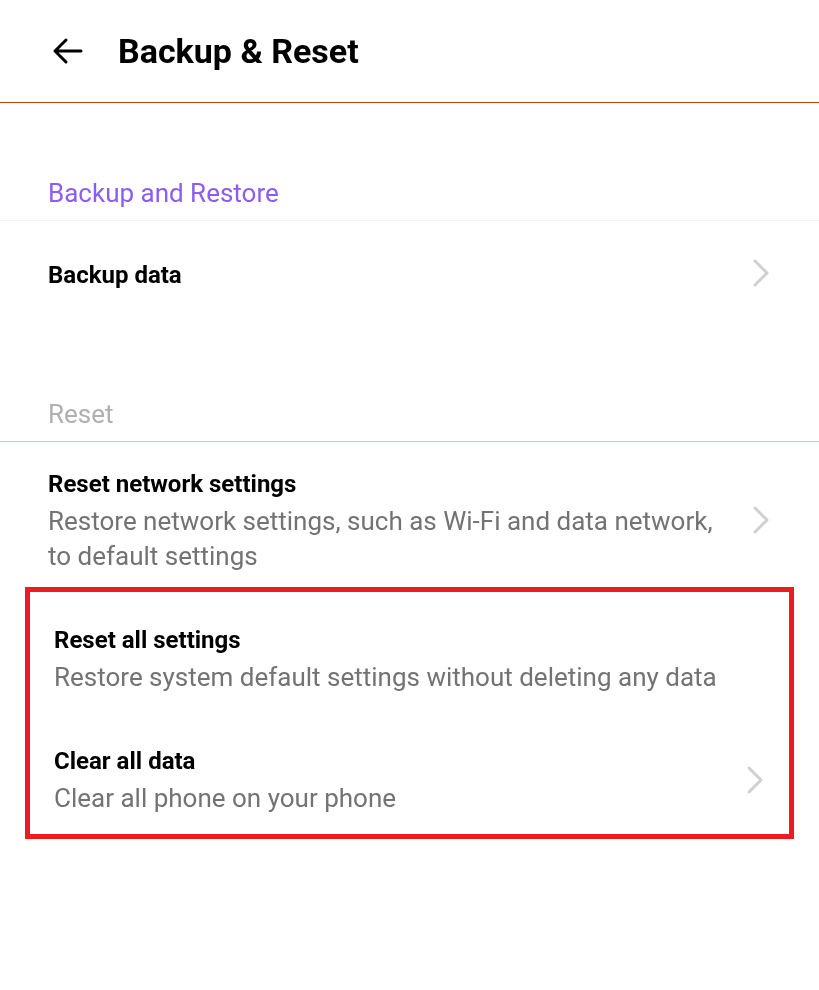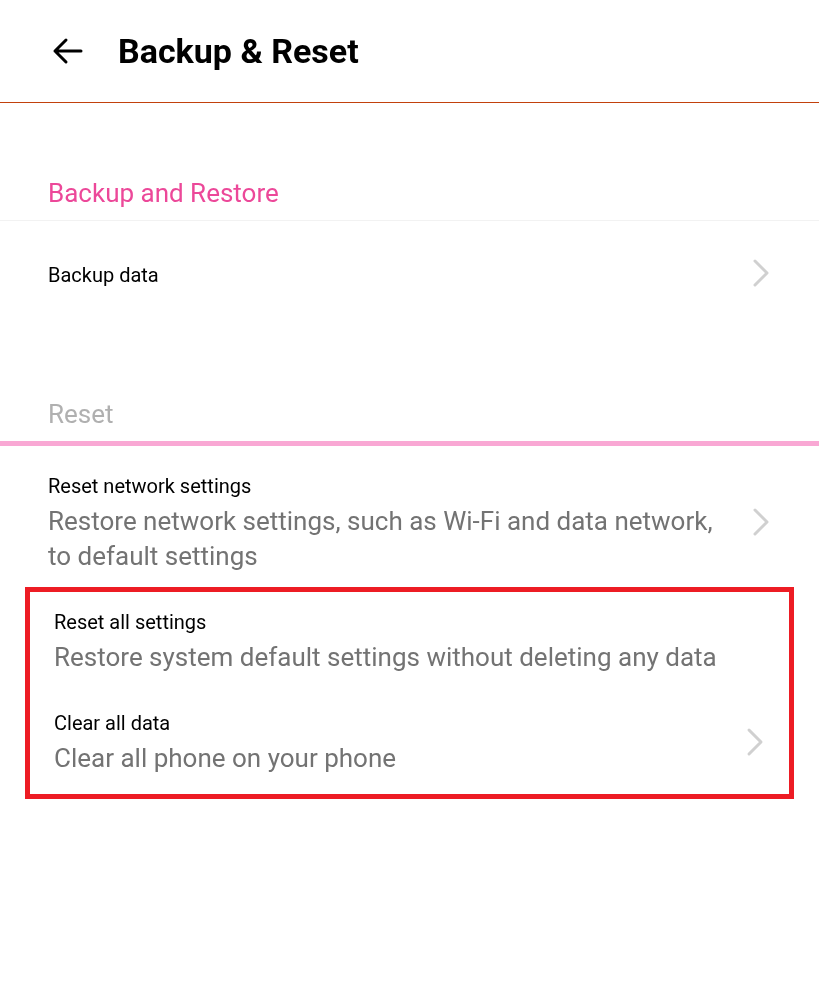--- a/index.html
+++ b/index.html
@@ -32,42 +32,42 @@
       font-size: 34px;
       font-weight: 700;
       color: #000;
     }
     .content {
       padding: 0 0 0 0;
     }
     .section-header {
       padding: 75px 48px 12px 48px;
       font-size: 26px;
-      color: #ec4899;
+      color: #8b5cf6;
       font-weight: 400;
       border-bottom: 1px solid #f2f2f2;
       display: flex;
       align-items: center;
     }
     .section-header-text {
       white-space: nowrap;
     }
     .list-item-simple {
       display: flex;
       align-items: center;
       justify-content: space-between;
       padding: 36px 48px;
     }
     .list-item-text {
       flex: 1;
     }
     .list-item-title {
-      font-size: 20px;
+      font-size: 24px;
       color: #000;
-      font-weight: 400;
+      font-weight: 700;
     }
     .list-item-subtitle {
       font-size: 26px;
       color: #737373;
       font-weight: 400;
       margin-top: 6px;
       line-height: 1.35;
     }
     .chevron {
       margin-left: 20px;
@@ -75,33 +75,34 @@
     }
     .highlight-box {
       border: 5px solid #ed1c24;
       margin: 0 25px;
     }
     .section2-header {
       padding: 70px 48px 12px 48px;
       font-size: 26px;
       color: #b0b0b0;
       font-weight: 400;
-      border-bottom: 5px solid #f9a8d4;
+      border-bottom: 1px solid #f9a8d4;
     }
     .item-with-sub {
       display: flex;
       align-items: center;
       justify-content: space-between;
       padding: 28px 48px 13px 48px;
     }
     .item-with-sub-inner {
       display: flex;
       align-items: center;
       justify-content: space-between;
       padding: 18px 24px 18px 24px;
+      margin-top: 16px;
     }
   </style>
 </head>
 <body>
 
 <div class="header">
   <div class="back-icon">
     <svg width="42" height="42" viewBox="0 0 42 42" fill="none">
       <path d="M33 21H7M7 21L18 10M7 21L18 32" stroke="#000000" stroke-width="3" stroke-linecap="round" stroke-linejoin="round"></path>
     </svg>

